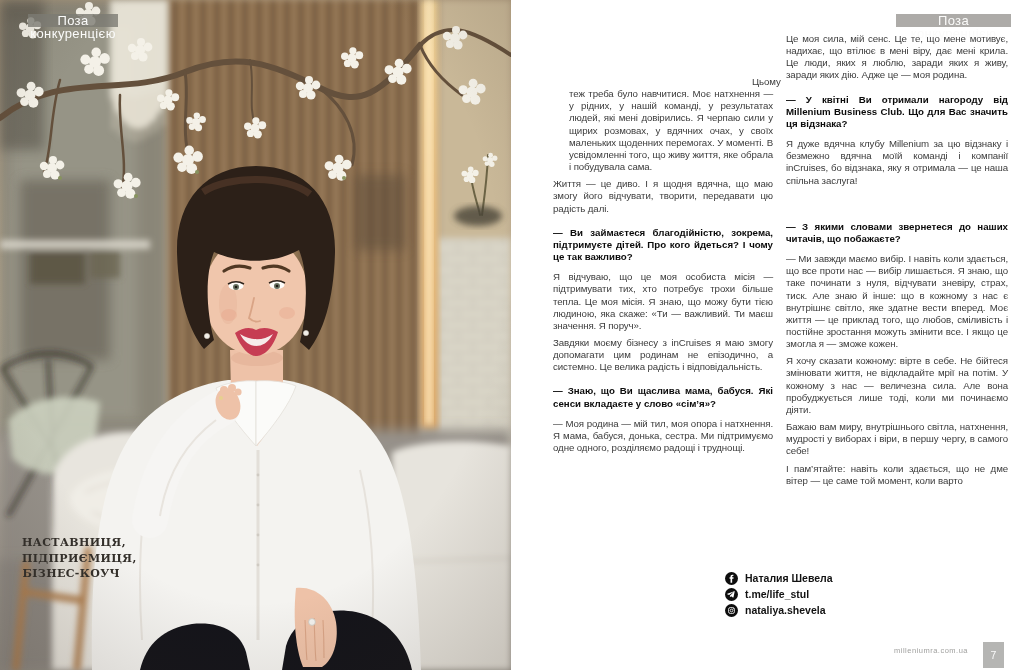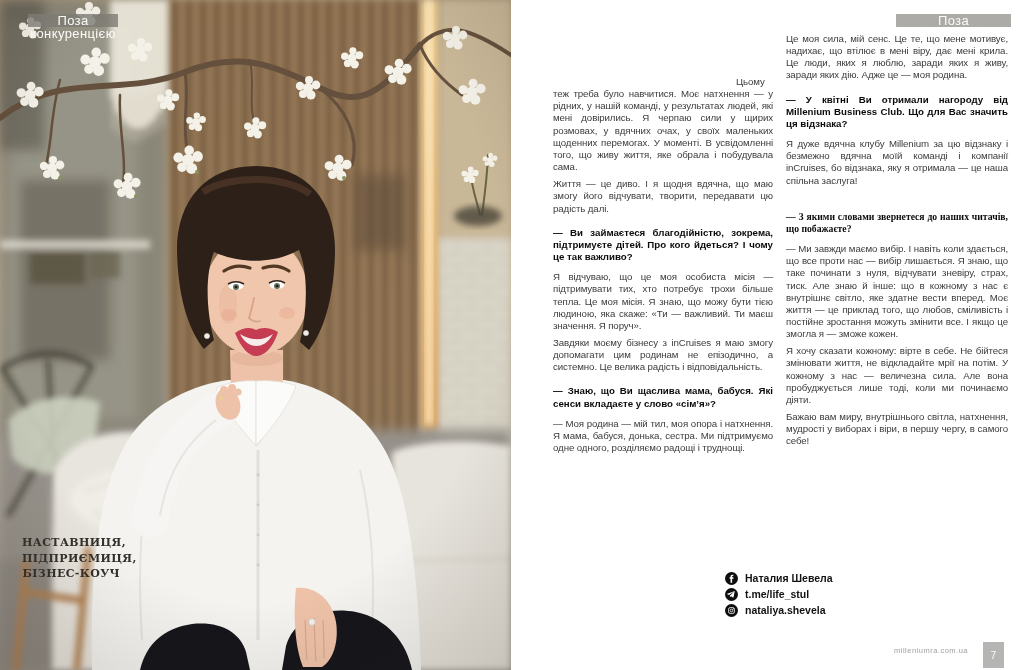--- a/index.html
+++ b/index.html
@@ -14,23 +14,23 @@
   .tag-right{position:absolute;left:896px;top:14px;width:115px;background:#adaba8;}
   
   .caption{position:absolute;left:22px;top:535px;width:98px;text-align:right;
            font-family:"DejaVu Serif","Liberation Serif",serif;font-weight:700;
            font-size:11px;line-height:15.5px;letter-spacing:.4px;color:#332f2a;}
   
   .col{position:absolute;font-size:9.7px;line-height:12.15px;letter-spacing:-.1px;color:#3b3b3b;}
   .col1{left:553px;top:76px;width:220px;}
   .col2{left:786px;top:33px;width:222px;}
   .col p{margin:0 0 5px;text-align:justify;}
-  .col p.cont{text-indent:183px;}
+  .col p.cont{text-indent:183px;margin-left:16px;}
   .col p.q{font-weight:700;color:#0b0b0b;margin:12px 0 8px;letter-spacing:0;}
-  .col p.q.big{margin-top:24px;font-family:Liberation Serif, serif;}
+  .col p.q.big{margin-top:34px;}
   
   .social{position:absolute;left:725px;top:571px;}
   .social .row{display:flex;align-items:center;margin-bottom:2px;height:14px;}
   .social .ic{width:13px;height:13px;margin-right:7px;flex:0 0 auto;}
   .social .ic svg{display:block;width:13px;height:13px;}
   .social .lb{font-weight:700;font-size:10.5px;color:#121212;white-space:nowrap;letter-spacing:0;}
   
   .website{position:absolute;right:56px;top:646px;font-size:7.5px;letter-spacing:.5px;color:#9f9f9d;}
   .pagebox{position:absolute;left:983px;top:642px;width:21px;height:26px;background:#b5b5b3;
            color:#fafafa;font-size:10.5px;display:flex;align-items:center;justify-content:center;}
@@ -253,20 +253,21 @@
       <p class="">— Моя родина — мій тил, моя опора і натхнення. Я мама, бабуся, донька, сестра. Ми підтримуємо одне одного, розділяємо радощі і труднощі.</p>
     </div>
   <div class="col col2">
       <p class="">Це моя сила, мій сенс. Це те, що мене мотивує, надихає, що втілює в мені віру, дає мені крила. Це люди, яких я люблю, заради яких я живу, заради яких дію. Адже це — моя родина.</p>
       <p class="q">— У квітні Ви отримали нагороду від Millenium Business Club. Що для Вас значить ця відзнака?</p>
       <p class="">Я дуже вдячна клубу Millenium за цю відзнаку і безмежно вдячна моїй команді і компанії inCruises, бо відзнака, яку я отримала — це наша спільна заслуга!</p>
       <p class="q big">— З якими словами звернетеся до наших читачів, що побажаєте?</p>
       <p class="">— Ми завжди маємо вибір. І навіть коли здається, що все проти нас — вибір лишається. Я знаю, що таке починати з нуля, відчувати зневіру, страх, тиск. Але знаю й інше: що в кожному з нас є внутрішнє світло, яке здатне вести вперед. Моє життя — це приклад того, що любов, сміливість і постійне зростання можуть змінити все. І якщо це змогла я — зможе кожен.</p>
       <p class="">Я хочу сказати кожному: вірте в себе. Не бійтеся змінювати життя, не відкладайте мрії на потім. У кожному з нас — величезна сила. Але вона пробуджується лише тоді, коли ми починаємо діяти.</p>
       <p class="">Бажаю вам миру, внутрішнього світла, натхнення, мудрості у виборах і віри, в першу чергу, в самого себе!</p>
+      <p class="">І пам’ятайте: навіть коли здається, що не дме вітер — це саме той момент, коли варто</p>
     </div>
 
   <div class="social">
       <div class="row">
         <span class="ic">
           <svg viewBox="0 0 24 24">
             <circle cx="12" cy="12" r="12" fill="#0d0d0d"></circle>
             <path fill="#fff" d="M15.6 12.5h-2.4V20h-3v-7.5H8.4V9.9h1.8V8.3c0-2.1 1.1-3.4 3.3-3.4l2 .1V7.5h-1.3c-.9 0-1 .4-1 1v1.4h2.6l-.2 2.6z"></path>
           </svg>
         </span>

